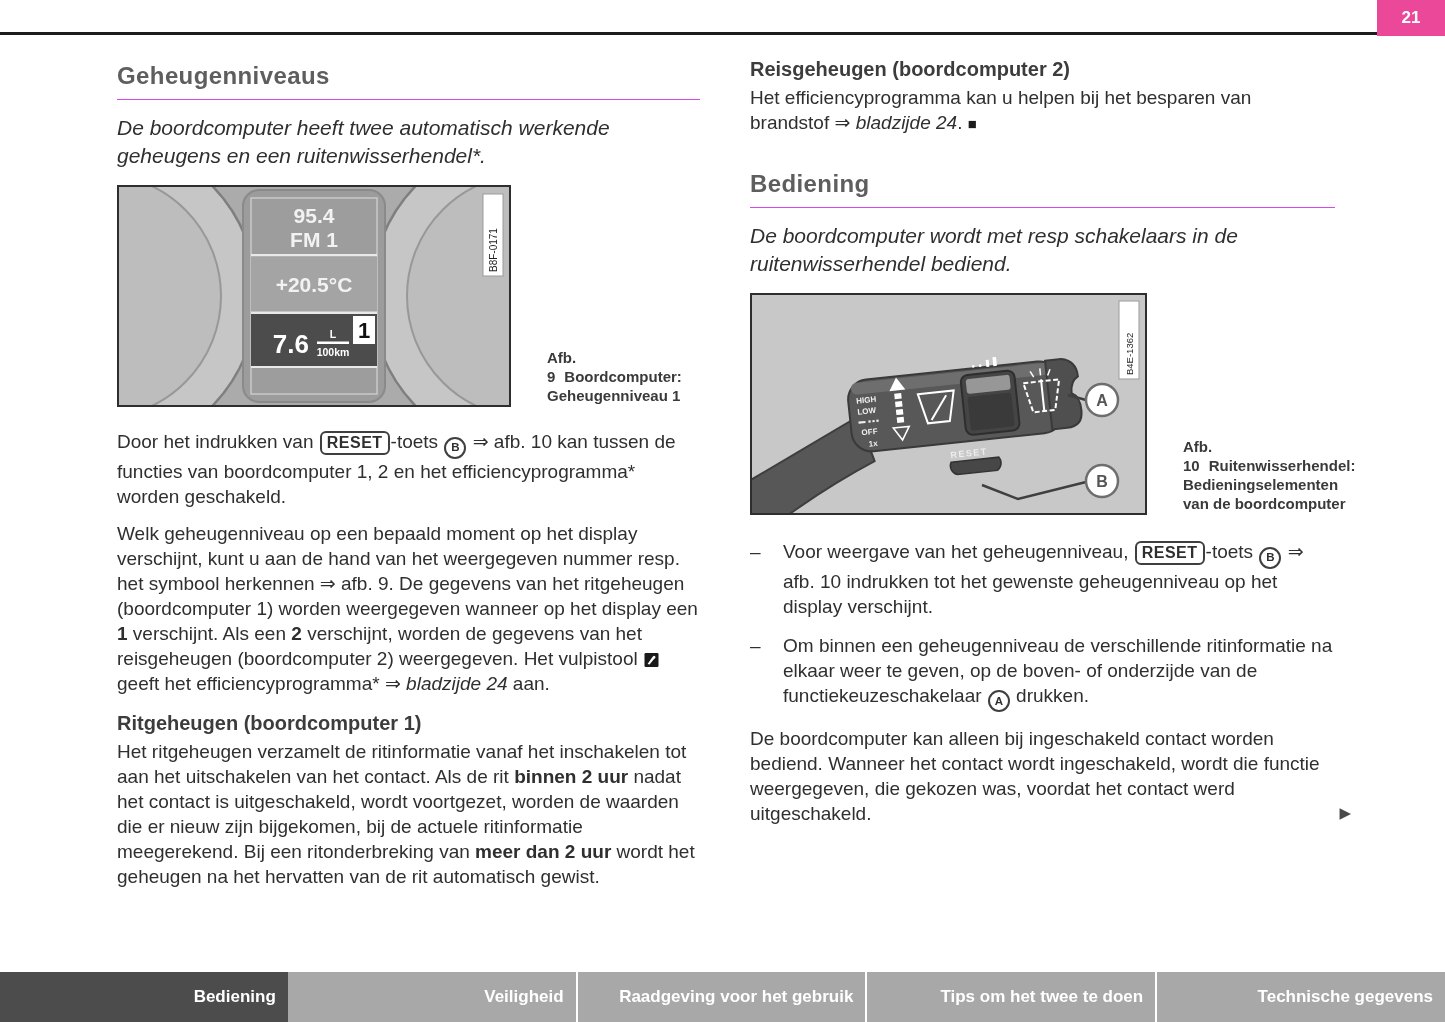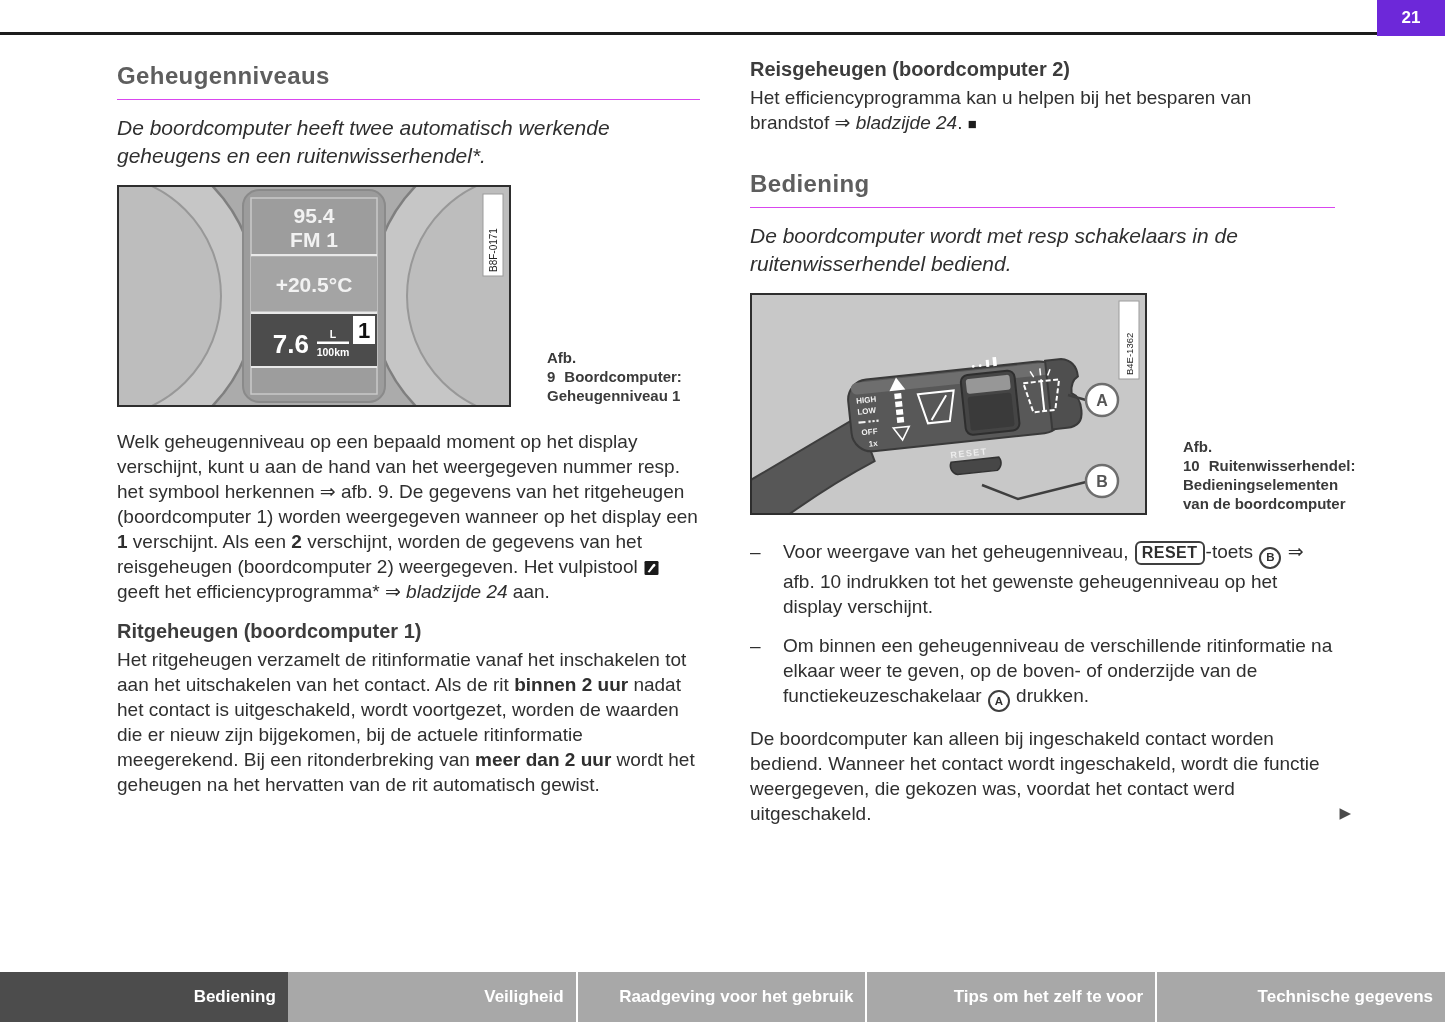--- a/index.html
+++ b/index.html
@@ -3,21 +3,21 @@
 <meta charset="utf-8">
 <style>
   html,body{margin:0;padding:0;}
   body{
     width:1445px;height:1022px;position:relative;overflow:hidden;
     background:#ffffff;color:#2f2f2f;
     font-family:"Liberation Sans", sans-serif;
   }
   .top-rule{position:absolute;top:32px;left:0;width:1445px;height:3px;background:#1c1c1c;}
   .page-badge{
-    position:absolute;top:0;left:1377px;width:68px;height:36px;background:#6d28d9;
+    position:absolute;top:0;left:1377px;width:68px;height:36px;background:#ec4899;
     color:#fff;display:flex;align-items:center;justify-content:center;
     font-size:17px;font-weight:bold;
   }
   .col{position:absolute;}
   .col-left{left:117px;top:62px;width:583px;}
   .col-right{left:750px;top:58px;width:585px;}
   h2.section{
     font-size:24px;font-weight:bold;color:#5e5e5e;letter-spacing:.4px;
     border-bottom:1px solid #d946ef;padding-bottom:9px;margin:0 0 14px 0;
   }
@@ -108,20 +108,21 @@
       <g>
         <rect x="366" y="9" width="20" height="82" fill="#ffffff" stroke="#9b9b9b"></rect>
         <text transform="translate(380,87) rotate(-90)" font-size="10" fill="#1f1f1f">B8F-0171</text>
       </g>
     </svg>
     <div class="fig-caption">
       <span class="cap-label">Afb. 9</span><span>Boordcomputer: Geheugenniveau 1</span>
     </div>
   </div>
 
+  <p class="body">Door het indrukken van <span class="seg-chip">RESET</span>-toets <span class="seg-circ">B</span> ⇒ afb. 10 kan tussen de functies van boordcomputer 1, 2 en het efficiencyprogramma* worden geschakeld.</p>
   <p class="body">Welk geheugenniveau op een bepaald moment op het display verschijnt, kunt u aan de hand van het weergegeven nummer resp. het symbool herkennen ⇒ afb. 9. De gegevens van het ritgeheugen (boordcomputer 1) worden weergegeven wanneer op het display een <span class="seg-b">1</span> verschijnt. Als een <span class="seg-b">2</span> verschijnt, worden de gegevens van het reisgeheugen (boordcomputer 2) weergegeven. Het vulpistool <span class="seg-fuel"><svg viewBox="0 0 16 16" width="15" height="14">
           <rect width="16" height="16" rx="1.5" fill="#1a1a1a"></rect>
           <path d="M3.5 12.5 L8.3 5.6 L9.8 3.8 Q11 2.6 12.1 3.7 Q13.2 4.8 12 6 L10.4 7.4 L5.8 13.2 Z" fill="#fff"></path>
         </svg></span> geeft het efficiencyprogramma* ⇒ <span class="seg-i">bladzijde 24</span> aan.</p>
 
   <h3 class="sub">Ritgeheugen (boordcomputer 1)</h3>
   <p class="body">Het ritgeheugen verzamelt de ritinformatie vanaf het inschakelen tot aan het uitschakelen van het contact. Als de rit <span class="seg-b">binnen 2 uur</span> nadat het contact is uitgeschakeld, wordt voortgezet, worden de waarden die er nieuw zijn bijgekomen, bij de actuele ritinformatie meegerekend. Bij een ritonderbreking van <span class="seg-b">meer dan 2 uur</span> wordt het geheugen na het hervatten van de rit automatisch gewist.</p>
 </div>
 
 <div class="col col-right">
@@ -227,18 +228,18 @@
     <div class="tab active">
       <span>Bediening</span>
     </div>
     <div class="tab">
       <span>Veiligheid</span>
     </div>
     <div class="tab">
       <span>Raadgeving voor het gebruik</span>
     </div>
     <div class="tab">
-      <span>Tips om het zelf te voor</span>
+      <span>Tips om het twee te doen</span>
     </div>
     <div class="tab">
       <span>Technische gegevens</span>
     </div>
   </div>
 
 </body></html>

